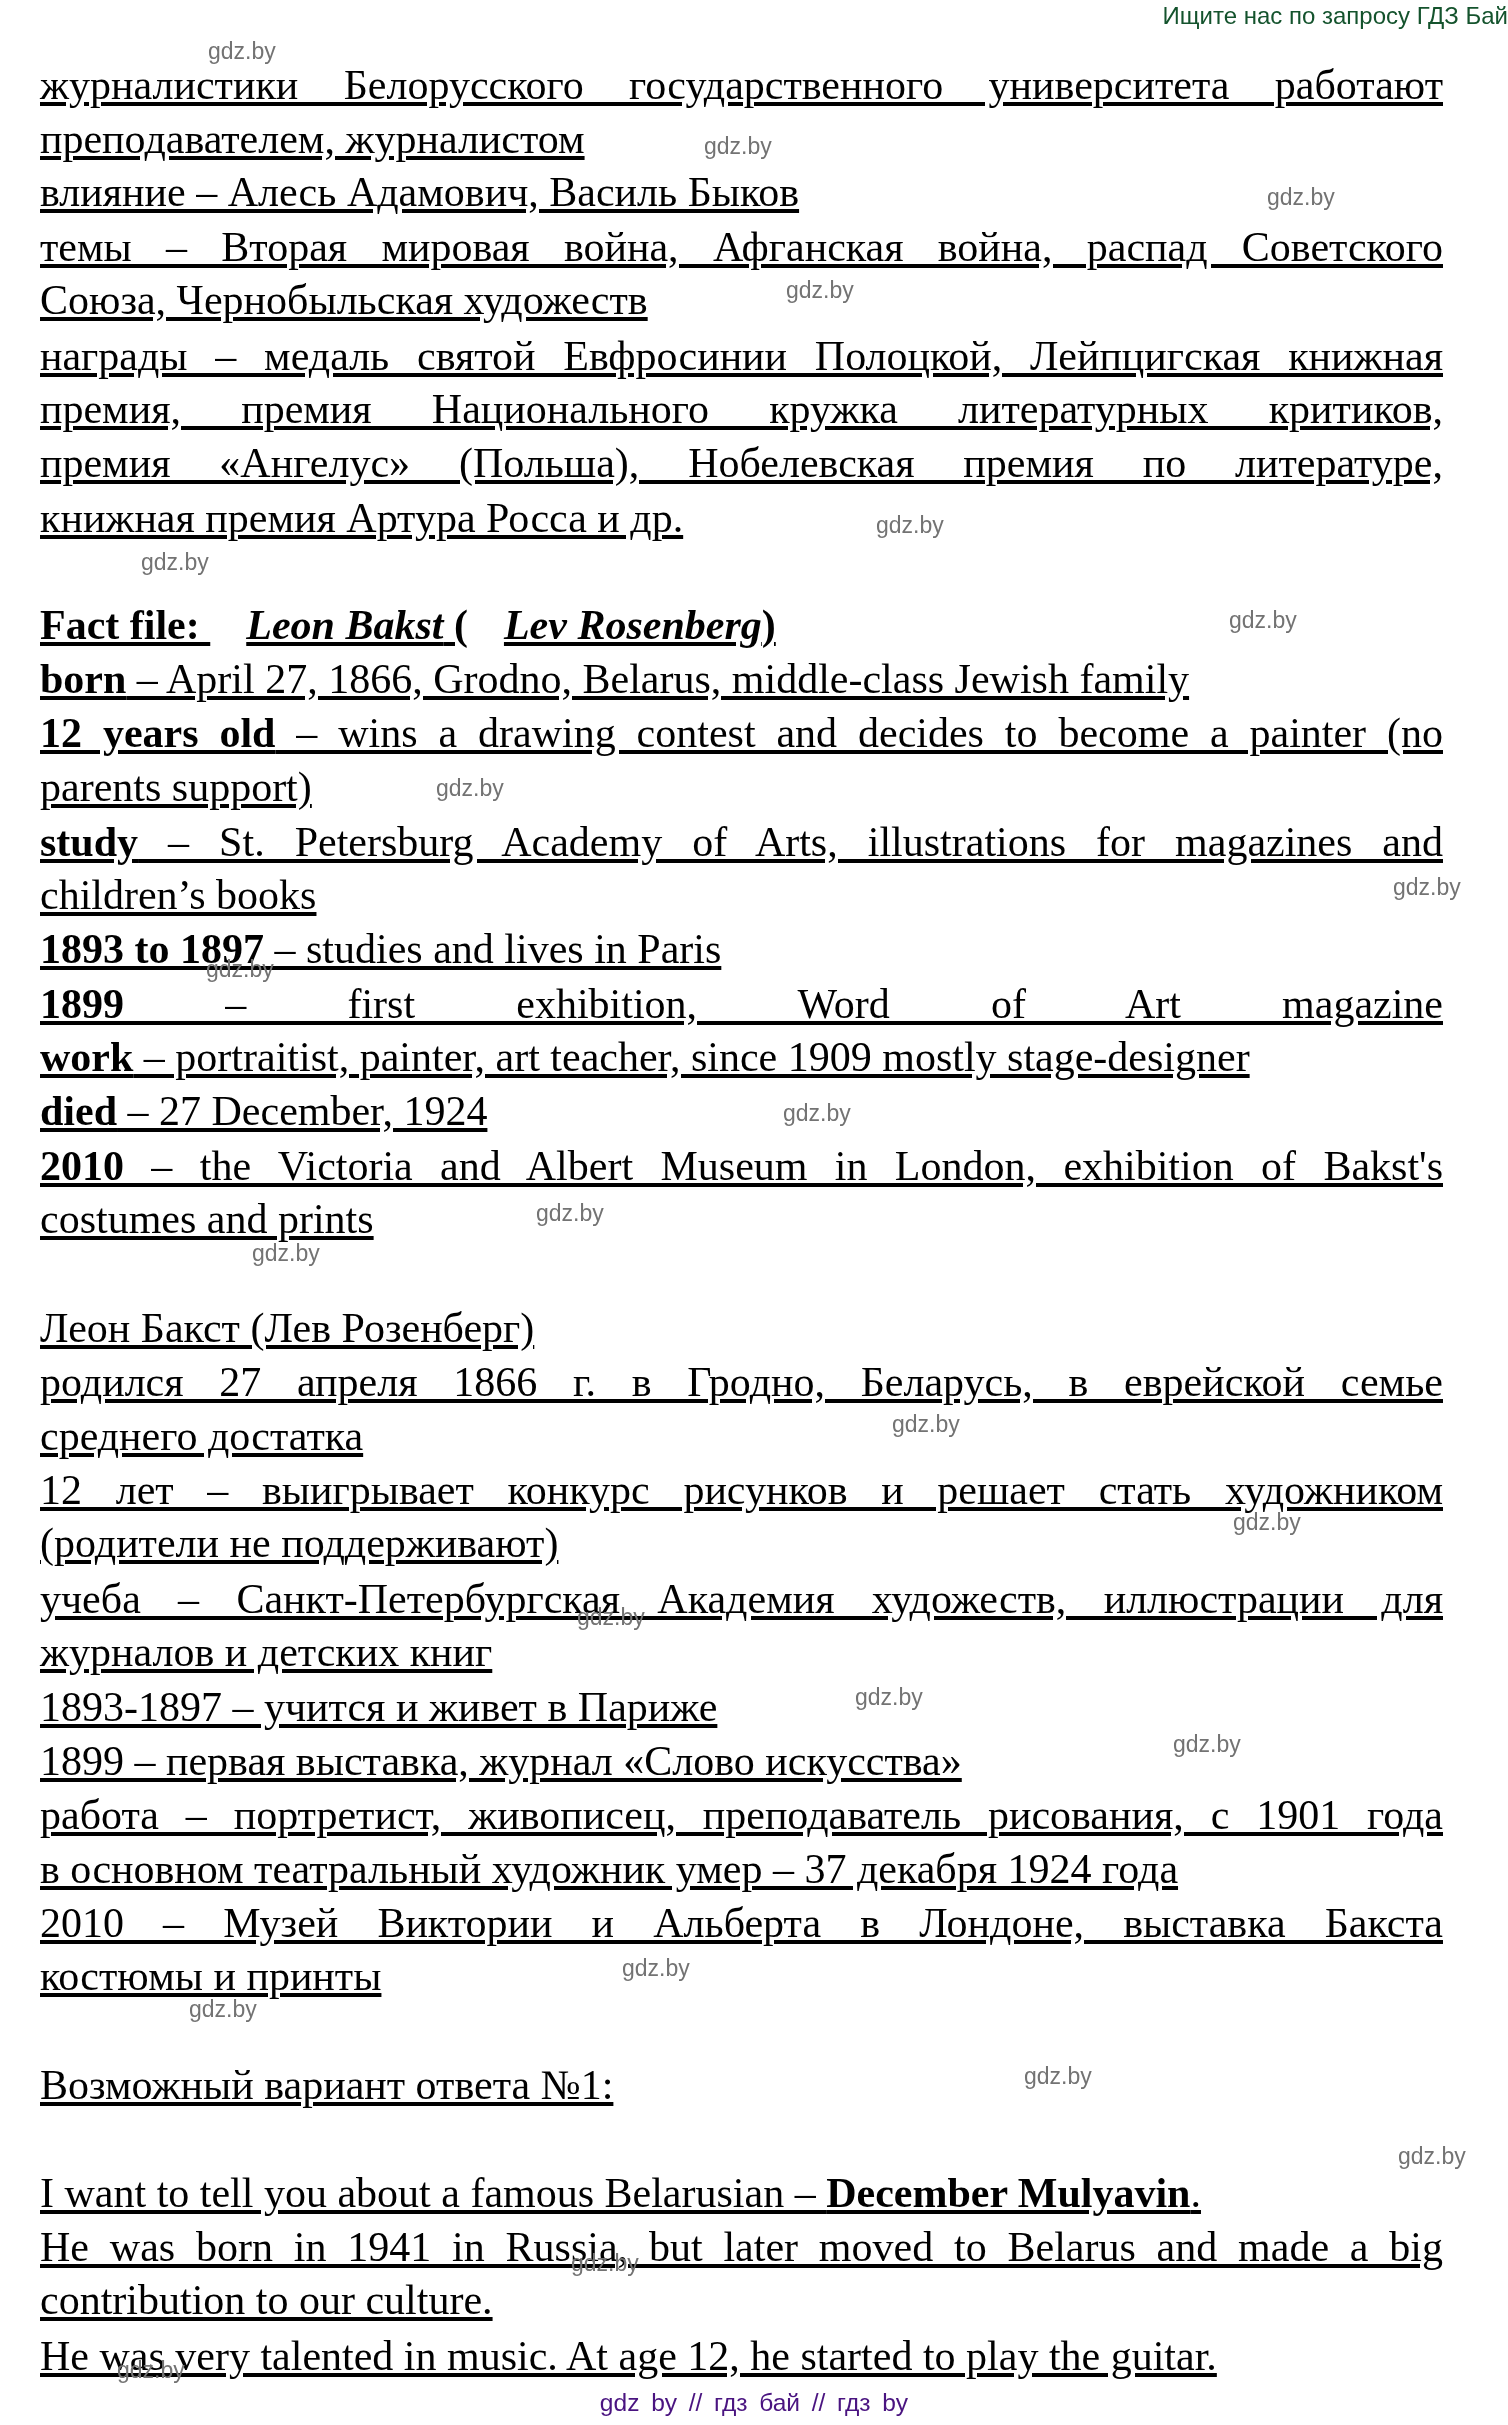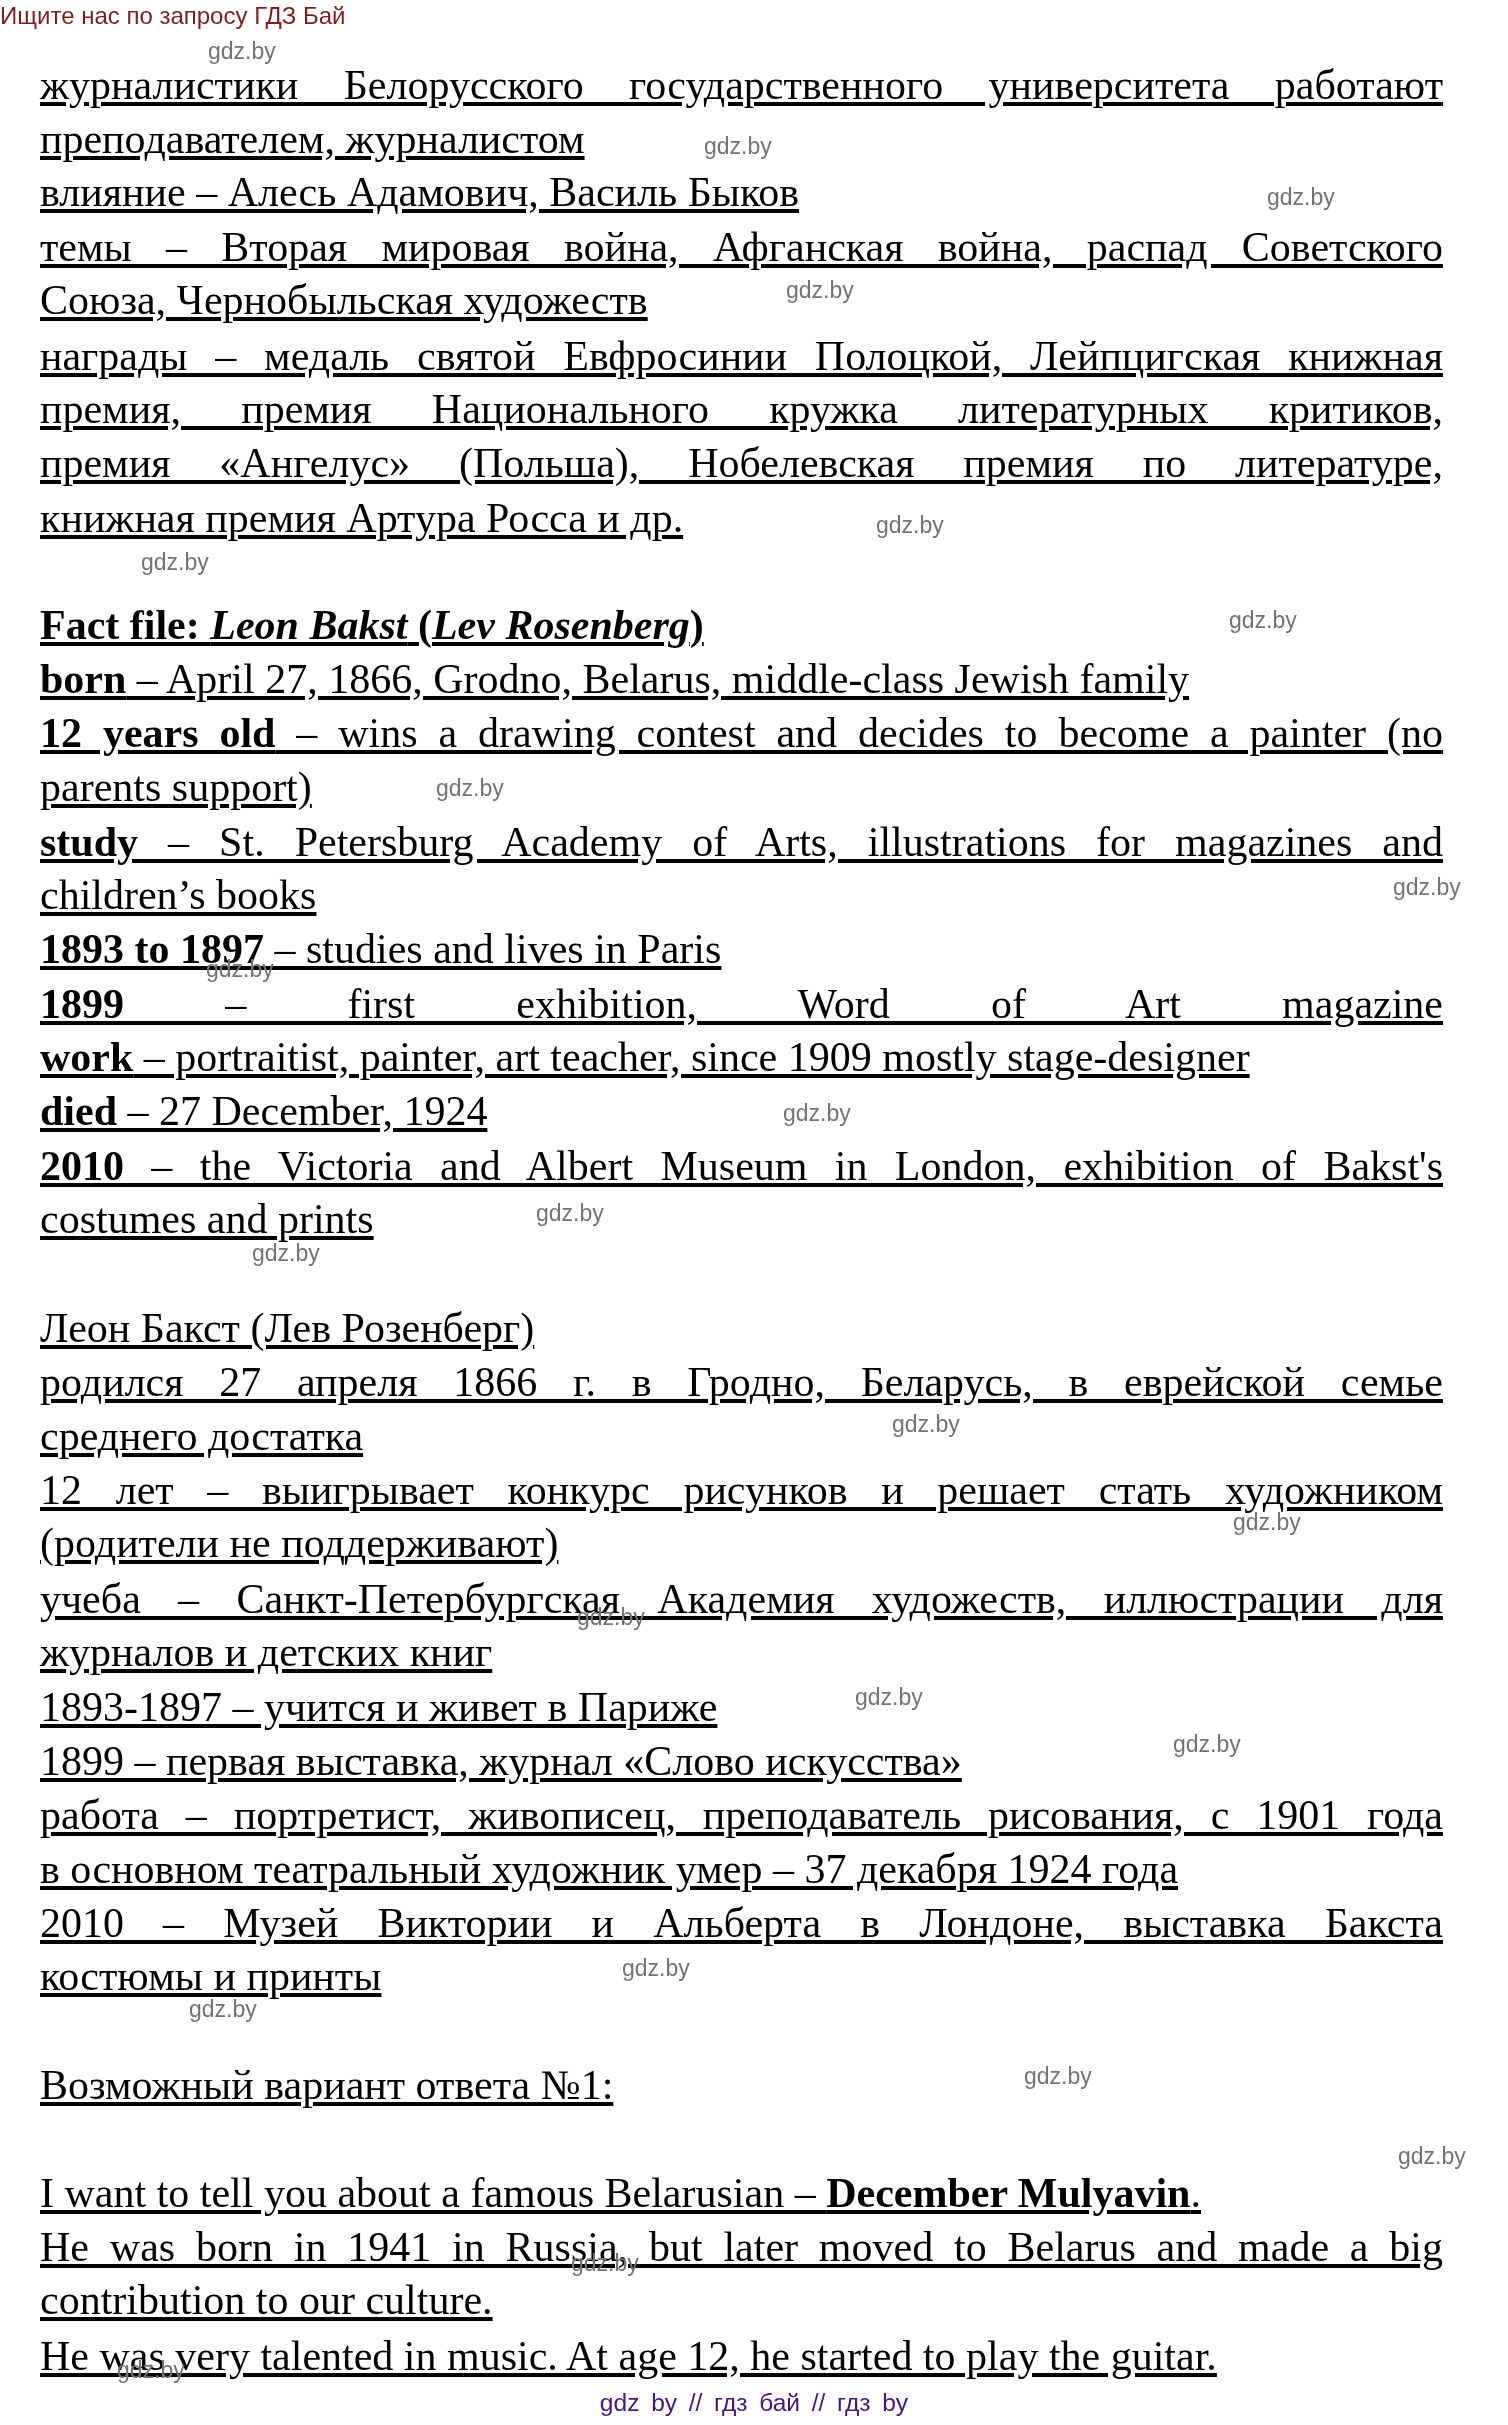--- a/index.html
+++ b/index.html
@@ -1,34 +1,34 @@
 <!DOCTYPE html>
 <html style="font-size:12.7px"><head>
 <meta charset="utf-8">
 <style>
   html, body { margin: 0; padding: 0; background: #ffffff; }
   body { width: 1508px; height: 2426px; position: relative; overflow: hidden; }
   .banner {
-    position: absolute; left: 0; top: 1.6px; width: 1508px; text-align: left;
+    position: absolute; left: 0; top: 1.6px; width: 1508px; text-align: right;
     font-family: "Liberation Sans", sans-serif; font-size: 24px; line-height: 27px;
-    color: #7f1d1d;
+    color: #14532d;
   }
   .footer {
     position: absolute; left: 0; top: 2388px; width: 1508px; text-align: center;
     font-family: "Liberation Sans", sans-serif; font-size: 24.6px; line-height: 30px;
     color: #4a1480; word-spacing: 4.8px;
   }
   .line {
     position: absolute; left: 40px; width: 1403px; height: 54px;
     font-family: "Liberation Serif", serif; font-size: 42px; line-height: 54px;
     color: #000; white-space: nowrap; overflow: visible; text-decoration: underline;
   }
   .line.just { text-align: justify; text-align-last: justify; white-space: normal; }
   .b { font-weight: bold; }
-  .i { font-style: italic; }
+  .i { font-style: italic; margin-left: 36px; }
   .wm {
     position: absolute; font-family: "Liberation Sans", sans-serif; font-size: 23px;
     line-height: 27px; color: #737373; white-space: nowrap;
   }
 </style>
 </head>
 <body>
 
 <div class="banner">Ищите нас по запросу ГДЗ Бай</div>
 

